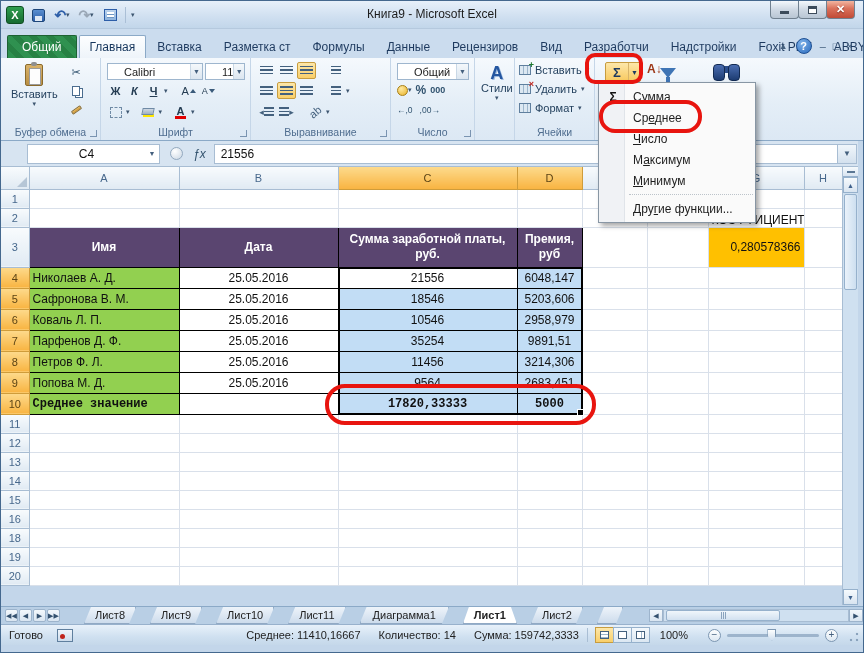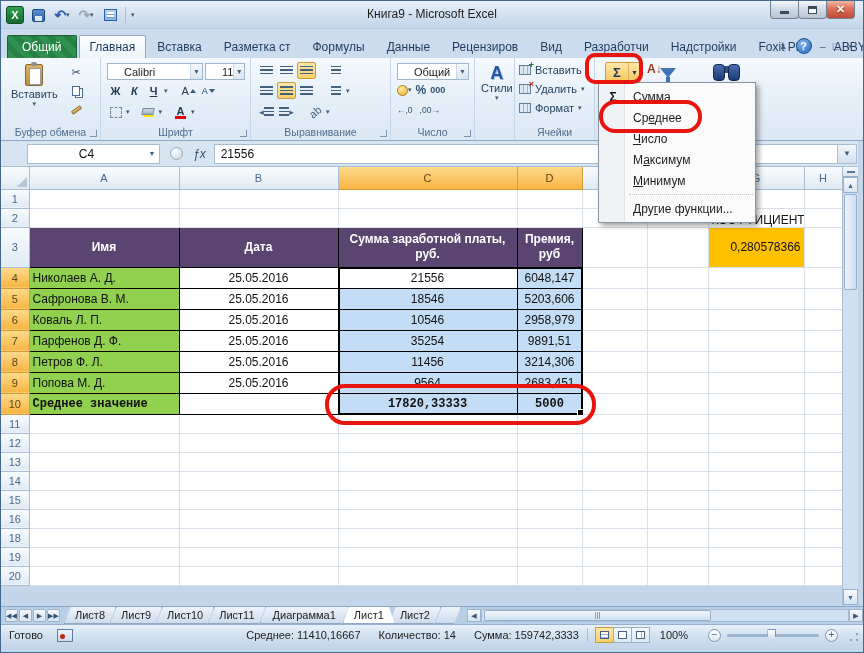--- a/index.html
+++ b/index.html
@@ -201,30 +201,30 @@
   .mitem .micon { position:absolute; left:6px; width:16px; text-align:center; font-weight:bold; font-size:12px; color:#111; }
   .msep { height:1px; border-top:1px dotted #bcc3ca; margin:3px 2px 3px 30px; }
 
   
   .oval { position:absolute; border:4px solid #e8150f; border-radius:16px; z-index:60; pointer-events:none; }
   #oval-sigma { left:584px; top:52px; width:58px; height:31px; border-radius:10px; }
   #oval-avg { left:598px; top:99px; width:103px; height:33px; }
   #oval-row10 { left:324px; top:383px; width:271px; height:41px; border-radius:20px; }
 
   
-  .sheettabs { position:absolute; left:0; top:605px; right:0; height:26px; background:#b9cfe5; border-top:1px solid #8ba9c7; display:flex; align-items:flex-start; }
+  .sheettabs { position:absolute; left:0; top:605px; right:0; height:26px; background:#b9cfe5; border-top:1px solid #8ba9c7; display:flex; align-items:flex-start;gap:20px; }
   .tnav { display:flex; gap:1px; padding:2px 4px 0 4px; }
   .tnav span { width:13px; height:13px; display:flex; align-items:center; justify-content:center; font-size:7px; color:#34516f; background:linear-gradient(#f3f8fc,#d9e5f1); border:1px solid #9db4cc; border-radius:2px; }
   .stab {
     height:17px; padding:2px 10px 0; font-size:11px; color:#222; white-space:nowrap;
     background:linear-gradient(#eef4fa,#cddcec); border:1px solid #91a9c4; border-top:none;
     clip-path:polygon(7px 0, 100% 0, calc(100% - 7px) 100%, 0 100%); margin-left:-6px;
   }
   .stab.chart { padding:2px 12px 0; }
-  .stab.active { background:#fff; font-weight:normal; clip-path:polygon(6px 0, calc(100% - 6px) 0, 100% 100%, 0 100%); z-index:2; }
+  .stab.active { background:#fff; font-weight:bold; clip-path:polygon(6px 0, calc(100% - 6px) 0, 100% 100%, 0 100%); z-index:2; }
   .stab.insert { width:26px; }
   .hscroll { display:flex; align-items:center; margin-left:6px; padding-top:2px; flex:1; }
   .hs-btn { width:14px; height:13px; background:linear-gradient(#f3f8fc,#d9e5f1); border:1px solid #9db4cc; font-size:7px; color:#34516f; display:flex; align-items:center; justify-content:center; }
   .hs-track { flex:1; height:13px; background:#cfe0f0; border:1px solid #a8bdd3; position:relative; }
   .hs-thumb { position:absolute; left:2px; top:0; bottom:0; width:62%; background:linear-gradient(#f0f6fb,#d2e1f0); border:1px solid #96b1cc; border-radius:2px; display:flex; align-items:center; justify-content:center; gap:1px;}
   .hs-thumb i { width:1px; height:7px; background:#8aa3bd; display:block; }
 
   
   .statusbar { position:absolute; left:0; top:623px; right:0; height:21px;
     background:linear-gradient(#e8f1fa,#cfe0f0 60%,#c5d8ea); border-top:1px solid #98b1cc;

